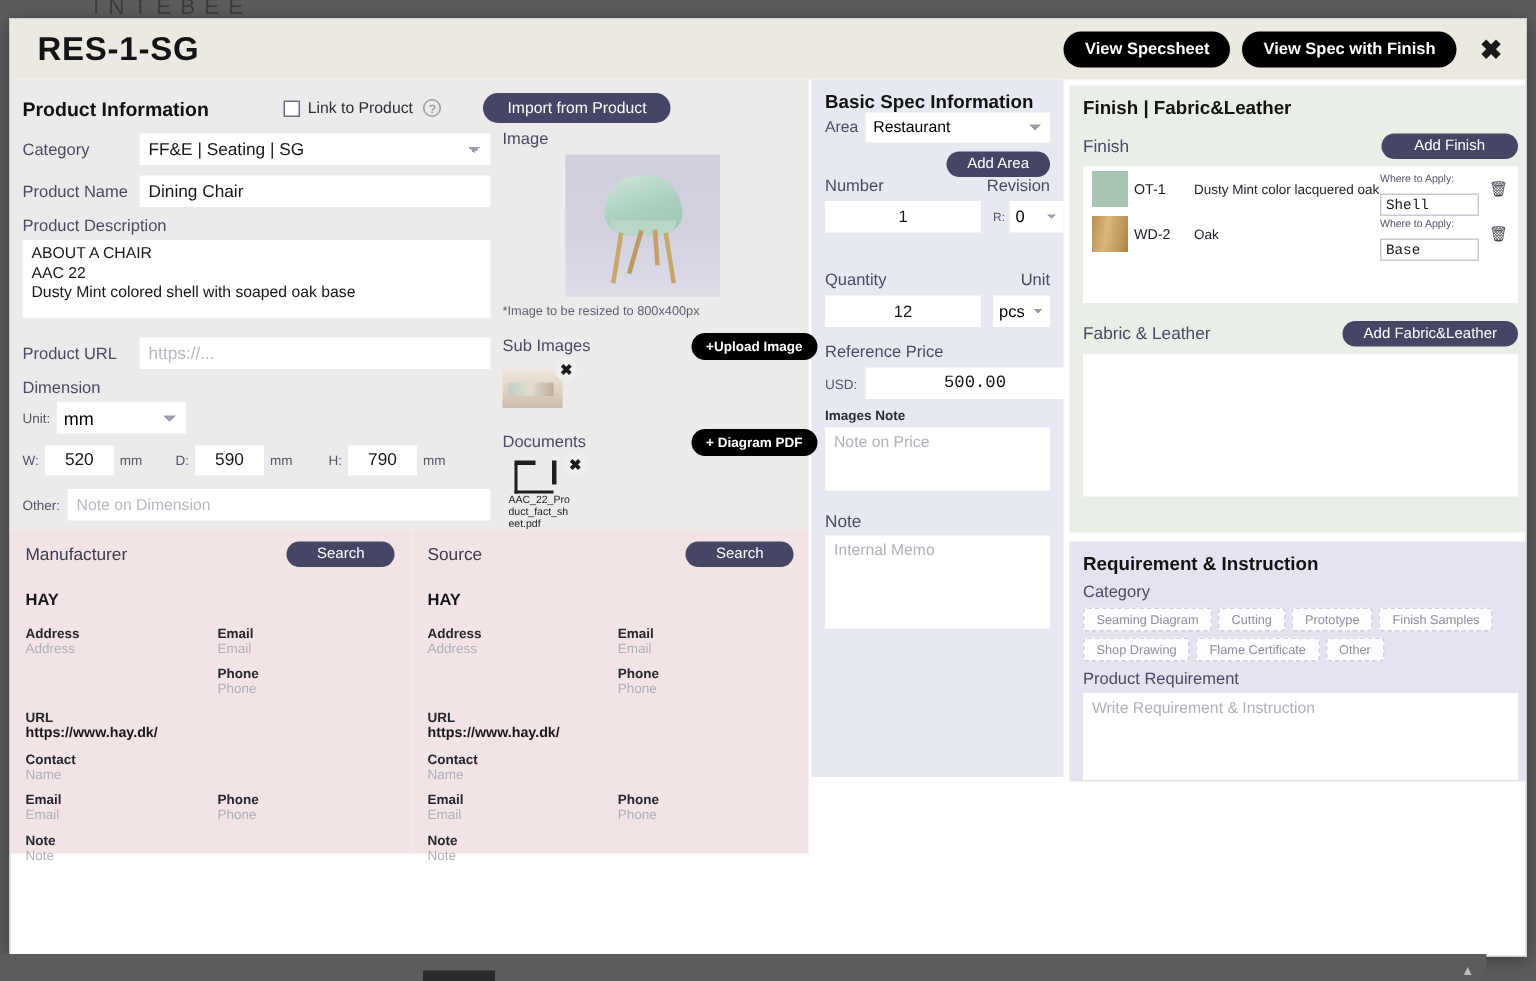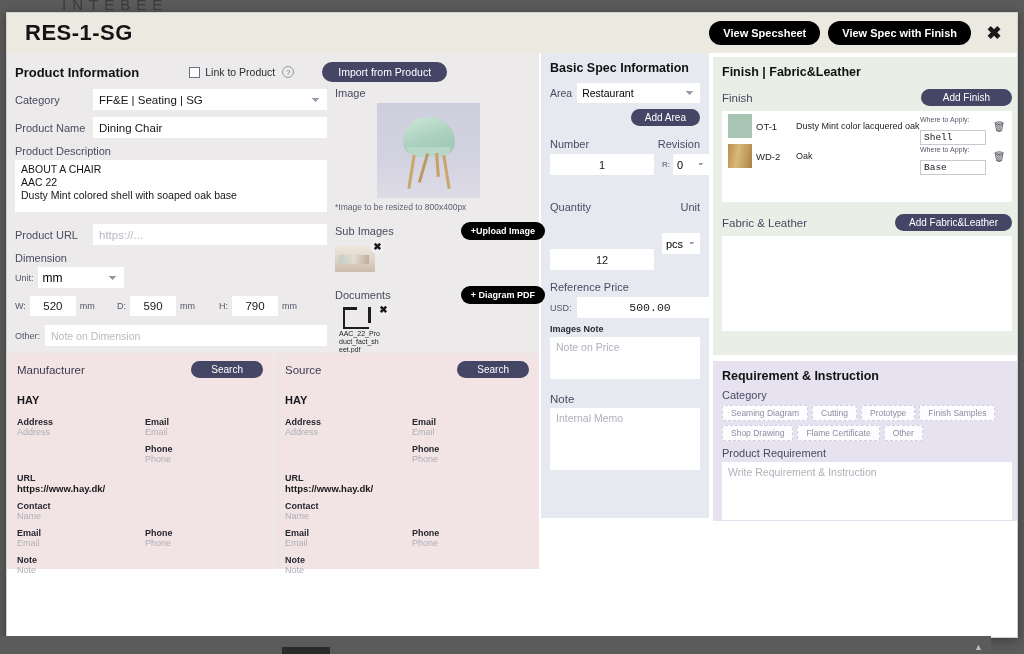--- a/index.html
+++ b/index.html
@@ -225,39 +225,39 @@
   .ms-v { font-size: 9px; color: #aeaeb8; margin-bottom: 7px; }
   .ms-v.filled { color: #17171d; font-weight: bold; font-size: 9.5px; }
   .ms-stack { margin-top: 2px; }
   .ms-row2 { display: flex; margin-top: 2px; }
 
   
   .col-mid {
     width: 168px; flex: none; background: #e6e9f0;
     padding: 8px 9px; height: 465px; margin-left: 2px;
   }
-  .mid-title { font-size: 12.5px; font-weight: bold; color: #121212; margin-bottom: 8px; }
+  .mid-title { font-size: 12.5px; font-weight: bold; color: #121212; }
   .area-row { display: flex; align-items: center; gap: 5px; }
   .area-lbl { font-size: 10.5px; color: #4a4a63; }
   .area-sel {
     flex: 1; height: 20px; background: #fff; border: none; font-size: 10.5px;
     padding: 0 5px; appearance: none; -webkit-appearance: none;
     background-image: linear-gradient(45deg,transparent 50%,#9b9bab 50%),
                       linear-gradient(135deg,#9b9bab 50%,transparent 50%);
     background-position: calc(100% - 10px) 8px, calc(100% - 6px) 8px;
     background-size: 4px 4px, 4px 4px; background-repeat: no-repeat;
     font-family: "Liberation Sans", sans-serif;
   }
   .add-area-wrap { display: flex; justify-content: flex-end; margin-top: 6px; }
   .btn-addarea {
     background: #454566; color: #fff; border: none; border-radius: 10px;
     font-size: 10px; padding: 3px 14px; cursor: pointer;
     font-family: "Liberation Sans", sans-serif;
   }
-  .two-lbl { display: flex; justify-content: space-between; margin-top: 12px; }
+  .two-lbl { display: flex; justify-content: space-between; margin-top: 0; }
   .m-lbl { font-size: 11px; color: #4a4a63; }
   .nr-row { display: flex; align-items: center; gap: 8px; margin-top: 4px; }
   .num-in {
     width: 104px; height: 21px; background: #fff; border: none;
     text-align: center; font-size: 11px; color: #16161c;
     font-family: "Liberation Sans", sans-serif;
   }
   .rev-wrap { display: flex; align-items: center; gap: 3px; }
   .rev-mini { font-size: 8px; color: #55556b; }
   .rev-sel {
@@ -267,21 +267,20 @@
                       linear-gradient(135deg,#9b9bab 50%,transparent 50%);
     background-position: calc(100% - 8px) 9px, calc(100% - 5px) 9px;
     background-size: 3px 3px, 3px 3px; background-repeat: no-repeat;
     font-family: "Liberation Sans", sans-serif;
   }
   .qty-row { display: flex; align-items: center; gap: 8px; margin-top: 4px; }
   .qty-in {
     width: 104px; height: 21px; background: #fff; border: none;
     text-align: center; font-size: 11px; color: #16161c;
     font-family: "Liberation Sans", sans-serif;
-    margin-top: 32px;
   }
   .unit-sel2 {
     width: 38px; height: 21px; background: #fff; border: none; font-size: 11px;
     padding: 0 4px; appearance: none; -webkit-appearance: none;
     background-image: linear-gradient(45deg,transparent 50%,#9b9bab 50%),
                       linear-gradient(135deg,#9b9bab 50%,transparent 50%);
     background-position: calc(100% - 8px) 9px, calc(100% - 5px) 9px;
     background-size: 3px 3px, 3px 3px; background-repeat: no-repeat;
     font-family: "Liberation Sans", sans-serif;
   }

